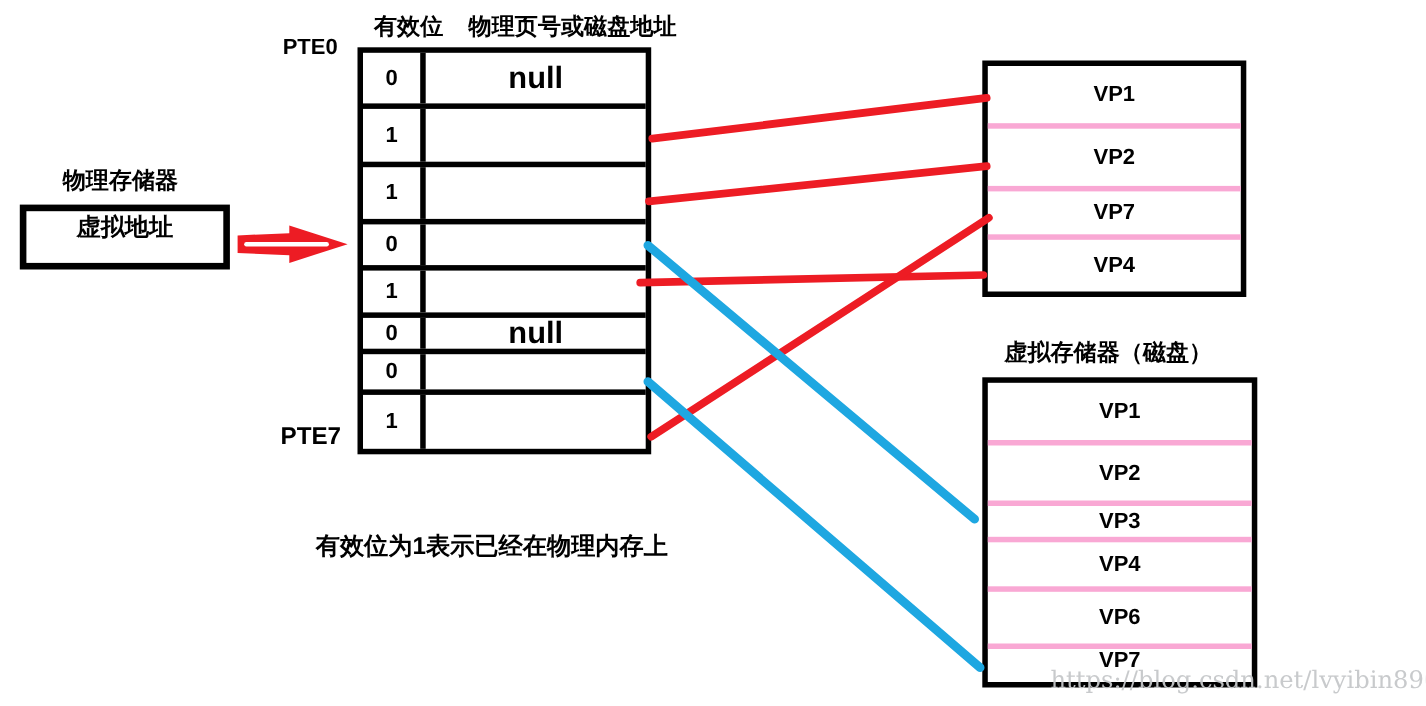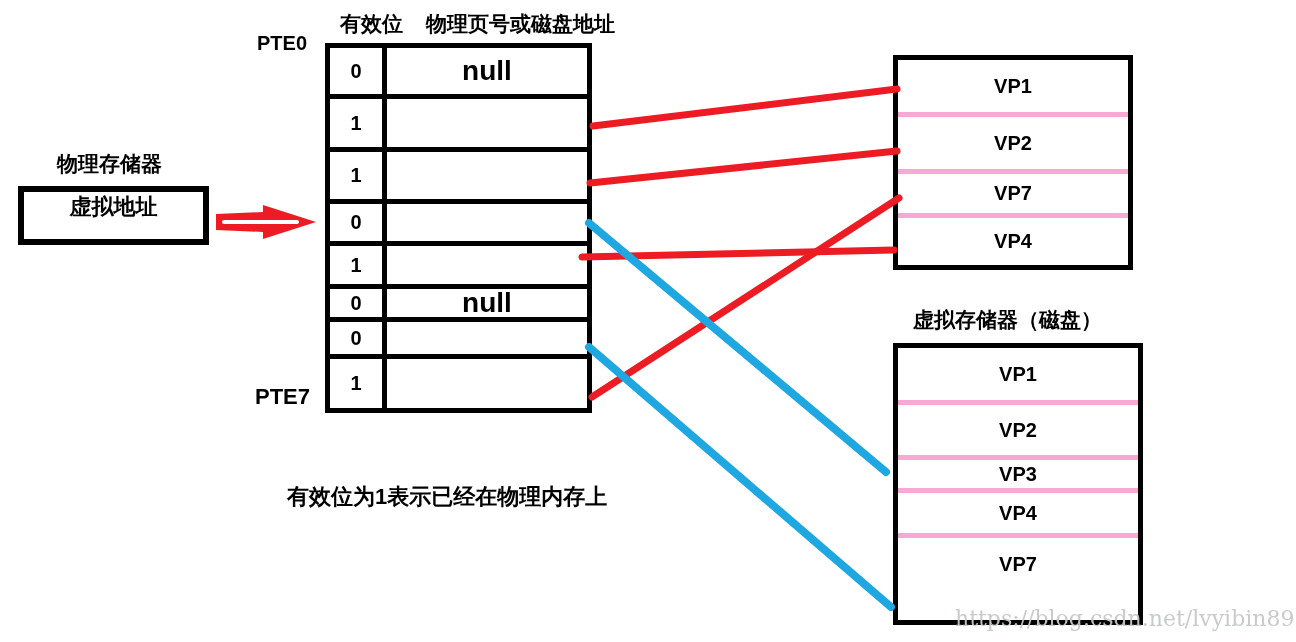--- a/index.html
+++ b/index.html
@@ -147,20 +147,21 @@
     <div class="mem-row">VP7</div>
     <div class="mem-row">VP4</div>
   </div>
 
   <div class="abs disk-title">虚拟存储器（磁盘）</div>
   <div class="abs disk-box">
     <div class="mem-row">VP1</div>
     <div class="mem-row">VP2</div>
     <div class="mem-row">VP3</div>
     <div class="mem-row">VP4</div>
+    <div class="mem-row">VP6</div>
     <div class="mem-row">VP7</div>
   </div>
 
   <div class="abs note-1">有效位为1表示已经在物理内存上</div>
 
   <div class="abs watermark">https://blog.csdn.net/lvyibin890</div>
 
   <svg class="overlay" viewBox="0 0 1296 642" xmlns="http://www.w3.org/2000/svg">
 
     <polygon class="arrow-fill" points="216,214 263,212 263,205 316,222 263,239 263,232 216,230"></polygon>

